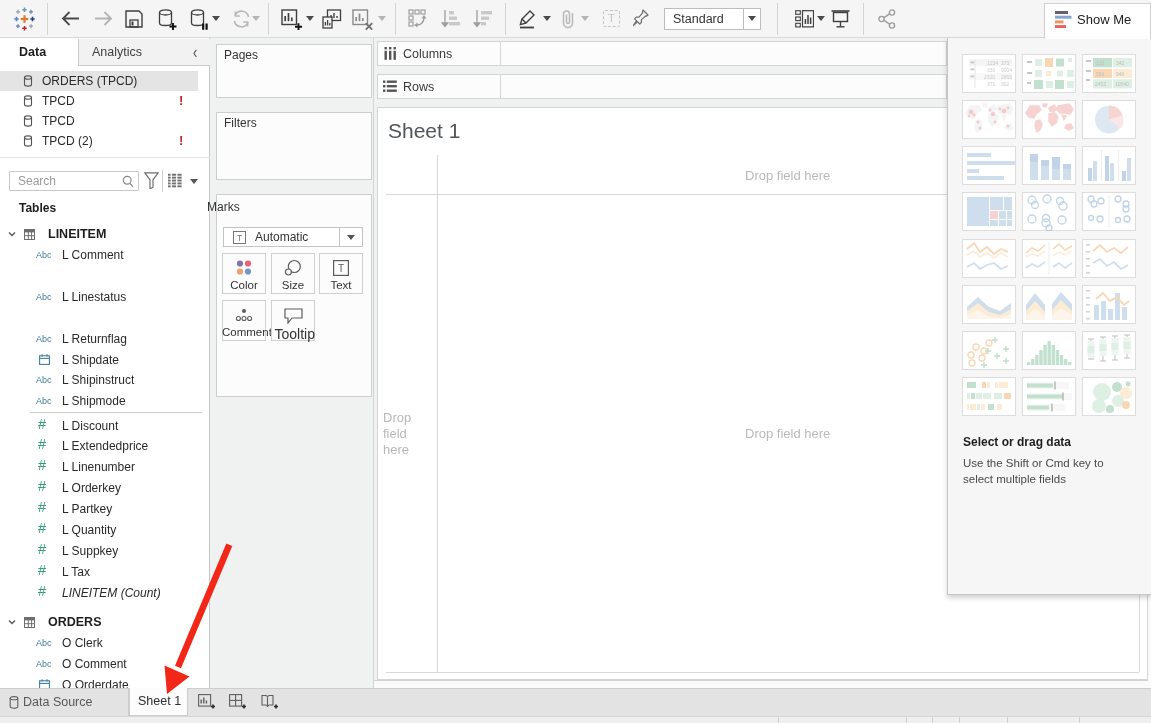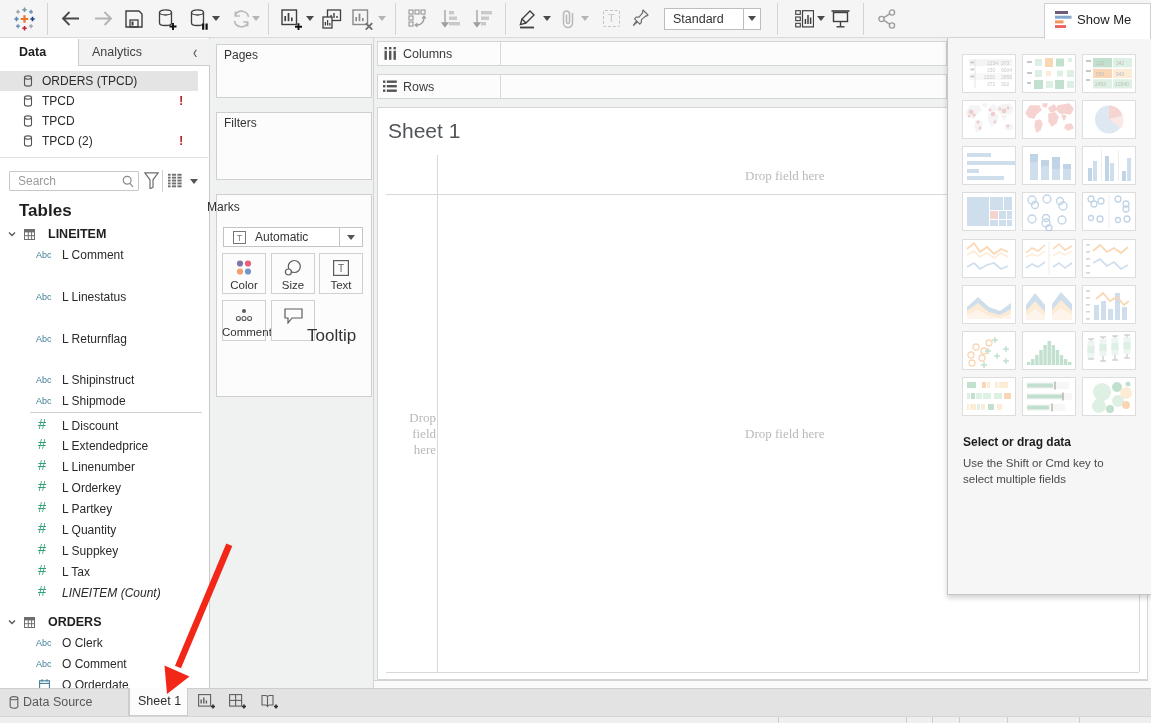--- a/index.html
+++ b/index.html
@@ -8,21 +8,21 @@
   .abs { position:absolute; }
   .ic { position:absolute; }
   svg { display:block; }
   .caret { position:absolute; width:0; height:0; border-left:4px solid transparent; border-right:4px solid transparent; border-top:5px solid #555; }
   .caret.gray { border-top-color:#b5b5b5; }
   .sep { position:absolute; width:1px; background:#d4d4d4; }
   .fieldrow { position:absolute; left:0; width:230px; height:20px; font-size:12px; color:#2a2a2a; }
   .fieldrow .txt { position:absolute; left:62px; top:3px; white-space:nowrap; }
   .abcic { position:absolute; left:36px; top:5px; font-size:9px; color:#42809a; letter-spacing:0px; }
   .numic { position:absolute; left:38px; top:0px; font-size:14.5px; color:#35a075; }
-  .drophint { position:absolute; color:#b9b9b9; font-size:13px;font-family:Liberation Serif, serif; }
+  .drophint { position:absolute; color:#b9b9b9; font-size:13px; }
 </style>
 </head>
 <body>
 
 <div class="abs" id="toolbar" style="left:0;top:0;width:1151px;height:38px;background:#f5f5f5;border-bottom:1px solid #d9d9d9;">
     <svg class="abs" style="left:13px;top:7px" width="23" height="24" viewBox="0 0 23 24">
       <path d="M11.5 8.2 v7.6 M7.7 12 h7.6" stroke="#e8762c" stroke-width="2.2"></path>
       <path d="M5 2.8 v4 M3 4.8 h4" stroke="#9ba0a4" stroke-width="1.3"></path>
       <path d="M18 2.8 v4 M16 4.8 h4" stroke="#5b87b7" stroke-width="1.3"></path>
       <path d="M11.5 0.5 v4.4 M9.3 2.7 h4.4" stroke="#7199a6" stroke-width="1.5"></path>
@@ -187,21 +187,21 @@
     </svg>
     <div class="abs" style="left:42px;top:134px;font-size:12px;color:#2a2a2a;white-space:nowrap;">TPCD (2)</div>
     <div class="abs" style="left:179px;top:133px;font-size:13px;font-weight:bold;color:#b8292f;">!</div>
   </div>
 
 <div class="abs" style="left:0;top:157px;width:210px;height:1px;background:#e2e2e2;"></div>
 
 <div class="abs" style="left:9px;top:171px;width:130px;height:20px;background:#fff;border:1px solid #c8c8c8;border-radius:1px;"></div>
 <div class="abs" style="left:18px;top:174px;font-size:12px;color:#9b9b9b;">Search</div>
 
-<div class="abs" style="left:19px;top:201px;font-size:17px;font-weight:bold;color:#1e1e1e;">Tables</div>
+<div class="abs" style="left:19px;top:201px;font-size:12px;font-weight:bold;color:#1e1e1e;">Tables</div>
 
 <div class="abs" id="fieldlist" style="left:0;top:0;width:210px;height:688px;overflow:hidden;">
     <svg class="abs" style="left:8px;top:231px" width="8" height="6" viewBox="0 0 8 6">
       <path d="M1 1.5 L4 4.5 L7 1.5" fill="none" stroke="#555" stroke-width="1.3"></path>
     </svg>
     <svg class="abs" style="left:24px;top:229px" width="11" height="11" viewBox="0 0 11 11">
       <rect x="0.5" y="0.5" width="10" height="10" fill="none" stroke="#6e6e6e"></rect>
       <rect x="1" y="1" width="9" height="2.4" fill="#6e6e6e"></rect>
       <line x1="4.3" y1="1" x2="4.3" y2="10" stroke="#6e6e6e"></line>
       <line x1="7.6" y1="1" x2="7.6" y2="10" stroke="#6e6e6e"></line>
@@ -212,20 +212,29 @@
       <span class="abcic" style="top:5px;">Abc</span>
       <span class="txt" style="">L Comment</span>
     </div>
     <div class="fieldrow" style="top:286.79999999999995px;">
       <span class="abcic" style="top:5px;">Abc</span>
       <span class="txt" style="">L Linestatus</span>
     </div>
     <div class="fieldrow" style="top:328.5999999999999px;">
       <span class="abcic" style="top:5px;">Abc</span>
       <span class="txt" style="">L Returnflag</span>
+    </div>
+    <div class="fieldrow" style="top:349.4999999999999px;">
+      <svg class="abs" style="left:39px;top:4px" width="11" height="11" viewBox="0 0 11 11">
+        <rect x="0.6" y="1.8" width="9.8" height="8.6" fill="none" stroke="#42809a" stroke-width="1.1"></rect>
+        <line x1="0.6" y1="4.4" x2="10.4" y2="4.4" stroke="#42809a" stroke-width="1.1"></line>
+        <line x1="3" y1="0.2" x2="3" y2="2.4" stroke="#42809a" stroke-width="1.2"></line>
+        <line x1="8" y1="0.2" x2="8" y2="2.4" stroke="#42809a" stroke-width="1.2"></line>
+      </svg>
+      <span class="txt" style="">L Shipdate</span>
     </div>
     <div class="fieldrow" style="top:370.39999999999986px;">
       <span class="abcic" style="top:5px;">Abc</span>
       <span class="txt" style="">L Shipinstruct</span>
     </div>
     <div class="fieldrow" style="top:391.29999999999984px;">
       <span class="abcic" style="top:5px;">Abc</span>
       <span class="txt" style="">L Shipmode</span>
     </div>
     <div class="abs" style="left:30px;top:412px;width:172px;height:1px;background:#cfcfcf;"></div>
@@ -335,21 +344,21 @@
       <circle cx="9" cy="3" r="2" fill="#5c5c5c"></circle>
       <circle cx="3.4" cy="10.5" r="2" fill="none" stroke="#5c5c5c" stroke-width="1.1"></circle>
       <circle cx="9" cy="10.5" r="2" fill="none" stroke="#5c5c5c" stroke-width="1.1"></circle>
       <circle cx="14.6" cy="10.5" r="2" fill="none" stroke="#5c5c5c" stroke-width="1.1"></circle>
     </svg>
     <div class="abs" style="left:222px;top:326px;width:44px;text-align:center;font-size:11.5px;color:#333;">Comment</div>
     <div class="abs" style="left:271px;top:300px;width:44px;height:41px;background:#fcfcfc;border:1px solid #d0d0d0;"></div>
     <svg class="abs" style="left:284px;top:308px" width="19" height="16" viewBox="0 0 19 16">
       <path d="M1 1 h17 v9 h-10 l-4 5 v-5 h-3 z" fill="none" stroke="#5c5c5c" stroke-width="1.2"></path>
     </svg>
-    <div class="abs" style="left:271px;top:326px;width:44px;text-align:right;font-size:17px;color:#333;margin-left:36px;">Tooltip</div>
+    <div class="abs" style="left:271px;top:326px;width:44px;text-align:right;font-size:14px;color:#333;">Tooltip</div>
   </div>
 
 <div class="abs" id="canvas" style="left:374px;top:38px;width:774px;height:643px;background:#f0f1f1;border-right:1px solid #d2d2d2;border-bottom:1px solid #d2d2d2;"></div>
 
 <div class="abs" style="left:377px;top:41px;width:570px;height:25px;background:#fcfcfc;border:1px solid #d4d4d4;"></div>
 <div class="abs" style="left:500px;top:41px;width:1px;height:25px;background:#d8d8d8;"></div>
 <div class="abs" style="left:403px;top:47px;font-size:12.5px;color:#3c3c3c;">Columns</div>
 <div class="ic" id="ic-cols" style="left:384px;top:46px;"></div>
 
 <div class="abs" style="left:377px;top:74px;width:570px;height:25px;background:#fcfcfc;border:1px solid #d4d4d4;"></div>
@@ -358,21 +367,21 @@
 <div class="ic" id="ic-rows" style="left:383px;top:79px;"></div>
 
 <div class="abs" style="left:377px;top:107px;width:771px;height:573px;background:#fff;border:1px solid #d5d5d5;"></div>
 <div class="abs" style="left:388px;top:119px;font-size:21px;color:#50555a;">Sheet 1</div>
 <div class="abs" style="left:386px;top:194px;width:753px;height:1px;background:#d9d9d9;"></div>
 <div class="abs" style="left:386px;top:672px;width:753px;height:1px;background:#d9d9d9;"></div>
 <div class="abs" style="left:437px;top:155px;width:1px;height:517px;background:#d9d9d9;"></div>
 <div class="abs" style="left:1139px;top:155px;width:1px;height:517px;background:#d9d9d9;"></div>
 <div class="drophint" style="left:745px;top:168px;">Drop field here</div>
 <div class="drophint" style="left:745px;top:426px;">Drop field here</div>
-<div class="drophint" style="left:383px;top:410px;width:53px;text-align:right;line-height:16.2px;">Drop<br>field<br>here</div>
+<div class="drophint" style="left:383px;top:410px;width:53px;text-align:left;line-height:16.2px;">Drop<br>field<br>here</div>
 
 <div class="abs" id="showme" style="left:947px;top:38px;width:204px;height:557px;background:#f6f6f6;border-left:1px solid #c6c6c6;border-bottom:1px solid #c6c6c6;box-shadow:0 3px 5px rgba(0,0,0,0.18);"></div>
 <div class="abs" id="thumbs">
     <svg class="abs" style="left:962px;top:54px" width="54" height="39" viewBox="0 0 54 39">
       <rect x="0.5" y="0.5" width="53" height="38" fill="#fff" stroke="#dddddd"></rect>
       <g opacity="0.55">
         <rect x="7" y="5" width="43" height="7" fill="#ececec"></rect>
         <rect x="7" y="19" width="43" height="7" fill="#f3f3f3"></rect>
         <line x1="13" y1="5" x2="13" y2="34" stroke="#cfcfcf"></line>
         <rect x="8.5" y="7.5" width="3.5" height="1.8" fill="#9a9a9a"></rect>

